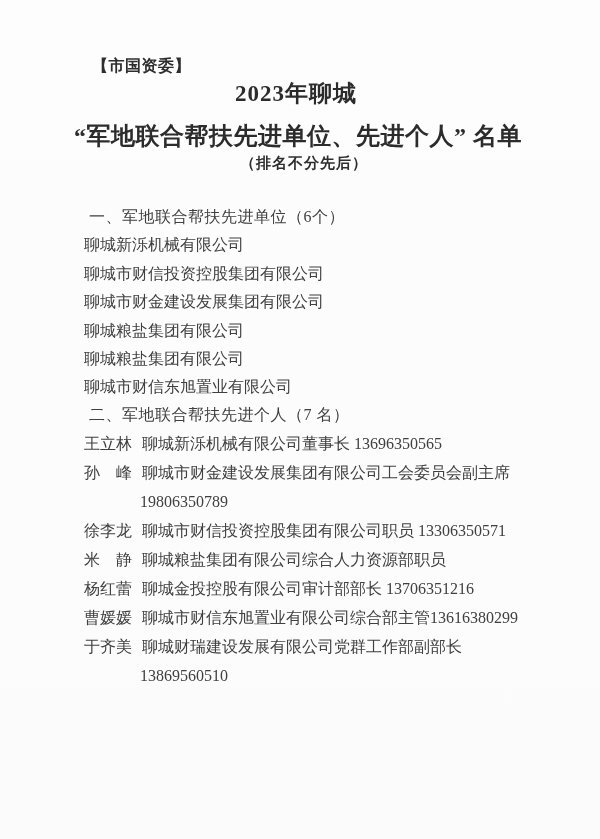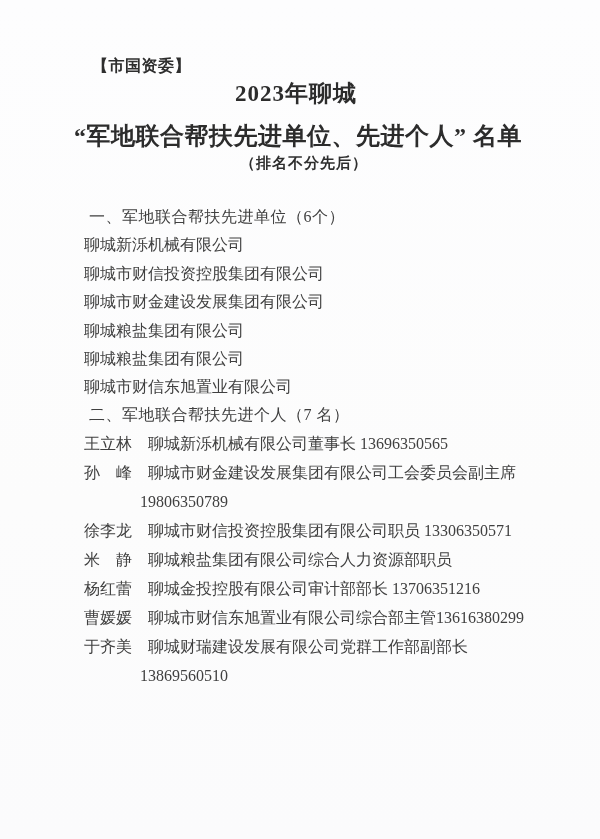--- a/index.html
+++ b/index.html
@@ -87,21 +87,21 @@
     font-family: Liberation Serif, serif;
   }
   .section-people .row {
     height: 29px;
     line-height: 29px;
     white-space: nowrap;
   }
   .person-name {
     display: inline-block;
     width: 48px;
-    margin-right: 16px;
+    margin-right: 10px;
     vertical-align: top;
   }
   .phone-row {
     padding-left: 56px;
   }
 </style>
 </head>
 <body>
 
 <div class="page">

